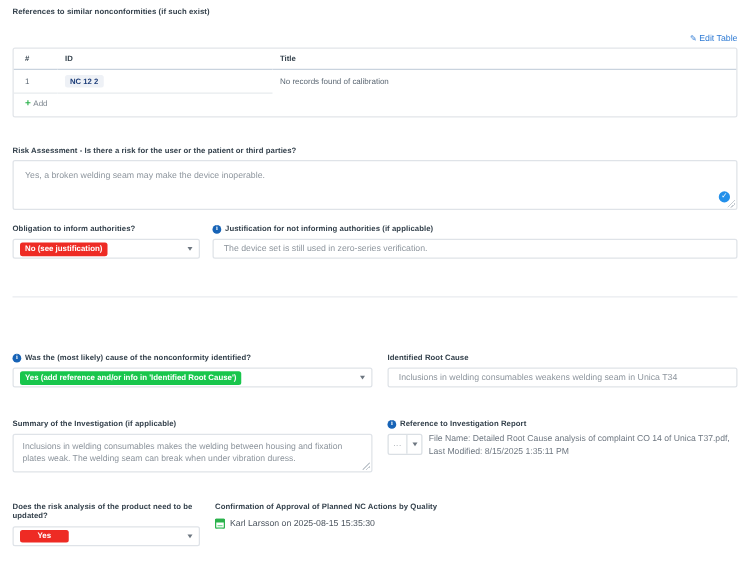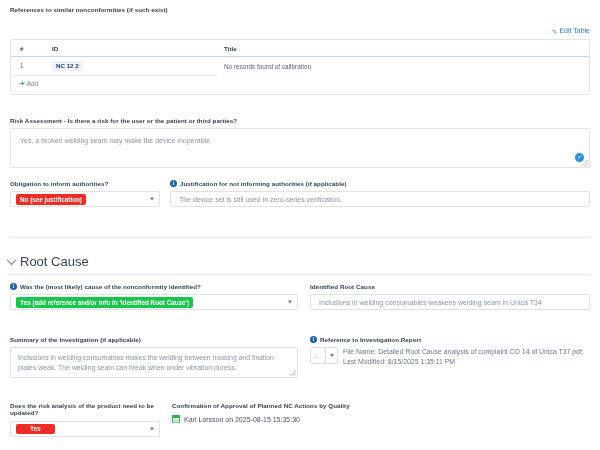--- a/index.html
+++ b/index.html
@@ -457,27 +457,20 @@
         <span class="field-label">Justification for not informing authorities (if applicable)</span>
       </span>
       <div class="input-box">
         <span>The device set is still used in zero-series verification.</span>
       </div>
     </div>
   </div>
 
   <div class="thin-divider"></div>
 
-  <div class="sec-rootcause-head">
-    <div class="section-title">
-      <span class="chevron-dn"></span>
-      <span>Root Cause</span>
-    </div>
-    <div class="section-rule"></div>
-  </div>
 
   <div class="sec-cause">
     <div class="col-half-l">
       <span class="row-label">
         <span class="info-icon">i</span>
         <span class="field-label">Was the (most likely) cause of the nonconformity identified?</span>
       </span>
       <div class="select-box">
         <span class="badge badge-green">Yes (add reference and/or info in 'Identified Root Cause')</span>
         <span class="caret"></span>

